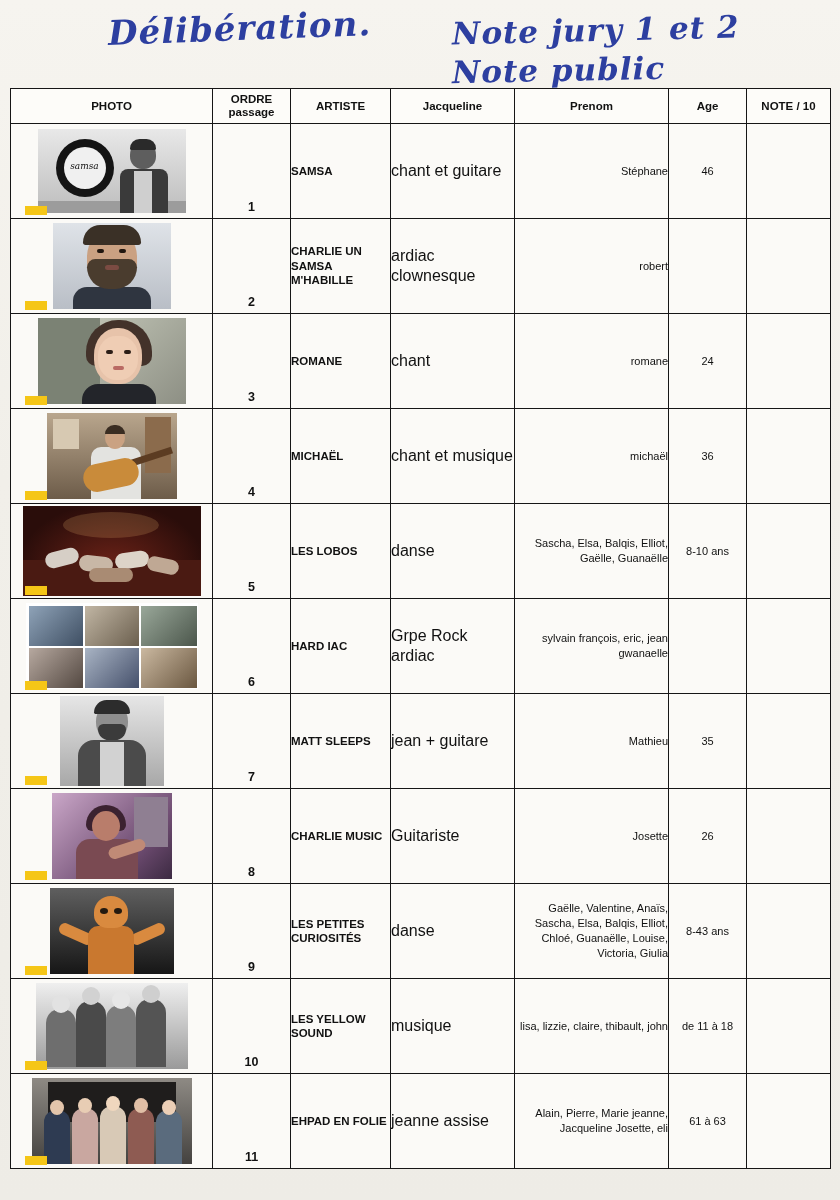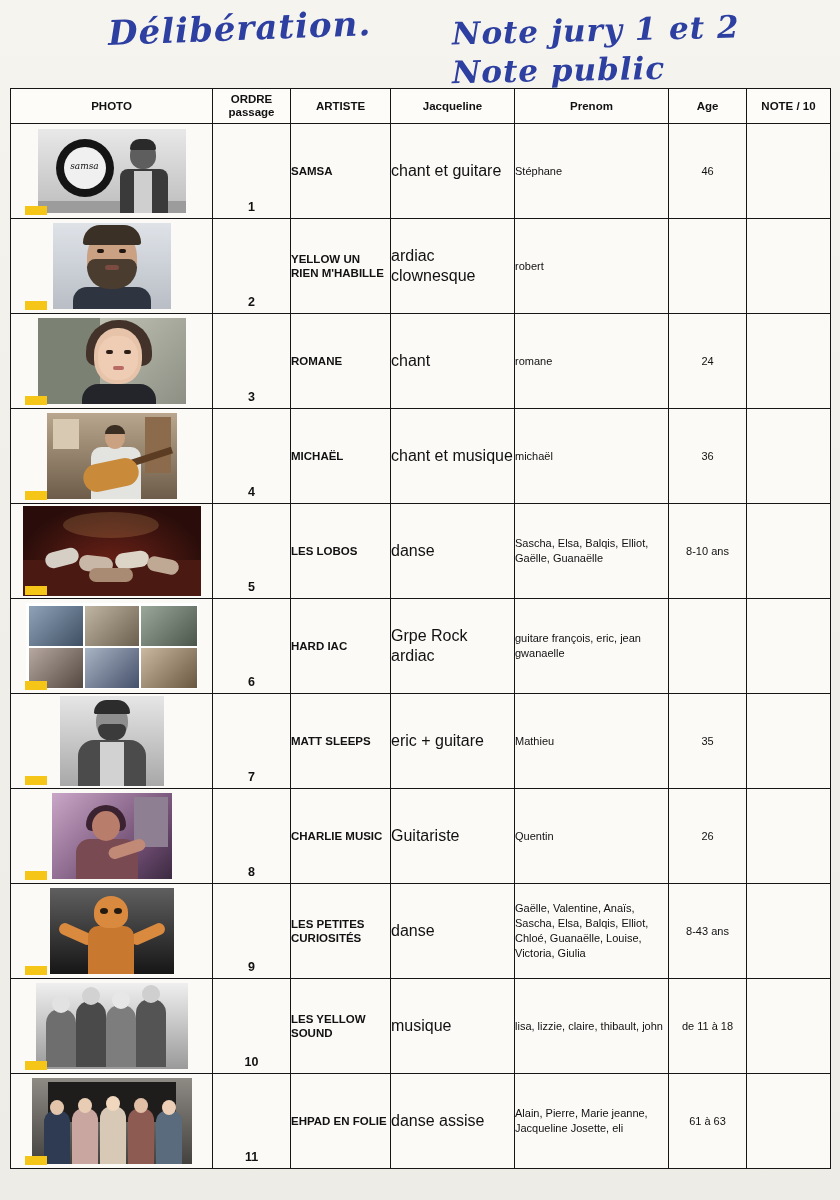--- a/index.html
+++ b/index.html
@@ -145,21 +145,21 @@
   }
   td.presta-cell {
     font-size: 16px;
     color: #111;
     padding-left: 7px;
     line-height: 1.25;
   }
   td.prenom-cell {
     font-size: 11px;
     color: #111;
-    text-align: left;
+    text-align: right;
     line-height: 1.35;
     padding: 2px 4px;
   }
   td.age-cell {
     font-size: 11px;
     color: #111;
     text-align: center;
   }
   td.note-cell {
     background: #fbfaf7;
@@ -370,21 +370,21 @@
                 <div class="eyeL"></div>
                 <div class="eyeR"></div>
                 <div class="mouth"></div>
             </div>
           </div>
           <div class="sticky"></div>
         </td>
         <td class="ordre-cell">
           <div class="ordre-num">2</div>
         </td>
-        <td class="artiste-cell">YELLOW UN RIEN M'HABILLE</td>
+        <td class="artiste-cell">CHARLIE UN SAMSA M'HABILLE</td>
         <td class="presta-cell">ardiac clownesque</td>
         <td class="prenom-cell">robert</td>
         <td class="age-cell"></td>
         <td class="note-cell"></td>
       </tr>
 
       <tr>
         <td class="photo-cell">
           <div class="photo-box">
             <div class="ph ph-romane">
@@ -475,21 +475,21 @@
                 <div class="c c6"></div>
             </div>
           </div>
           <div class="sticky"></div>
         </td>
         <td class="ordre-cell">
           <div class="ordre-num">6</div>
         </td>
         <td class="artiste-cell">HARD IAC</td>
         <td class="presta-cell">Grpe Rock ardiac</td>
-        <td class="prenom-cell">guitare françois, eric, jean gwanaelle</td>
+        <td class="prenom-cell">sylvain françois, eric, jean gwanaelle</td>
         <td class="age-cell"></td>
         <td class="note-cell"></td>
       </tr>
 
       <tr>
         <td class="photo-cell">
           <div class="photo-box">
             <div class="ph ph-matt">
               <div class="bg"></div>
                 <div class="body"></div>
@@ -498,21 +498,21 @@
                 <div class="beard"></div>
                 <div class="hair"></div>
             </div>
           </div>
           <div class="sticky"></div>
         </td>
         <td class="ordre-cell">
           <div class="ordre-num">7</div>
         </td>
         <td class="artiste-cell">MATT SLEEPS</td>
-        <td class="presta-cell">eric + guitare</td>
+        <td class="presta-cell">jean + guitare</td>
         <td class="prenom-cell">Mathieu</td>
         <td class="age-cell">35</td>
         <td class="note-cell"></td>
       </tr>
 
       <tr>
         <td class="photo-cell">
           <div class="photo-box">
             <div class="ph ph-sherley">
               <div class="bg"></div>
@@ -523,21 +523,21 @@
                 <div class="arm"></div>
             </div>
           </div>
           <div class="sticky"></div>
         </td>
         <td class="ordre-cell">
           <div class="ordre-num">8</div>
         </td>
         <td class="artiste-cell">CHARLIE MUSIC</td>
         <td class="presta-cell">Guitariste</td>
-        <td class="prenom-cell">Quentin</td>
+        <td class="prenom-cell">Josette</td>
         <td class="age-cell">26</td>
         <td class="note-cell"></td>
       </tr>
 
       <tr>
         <td class="photo-cell">
           <div class="photo-box">
             <div class="ph ph-curio">
               <div class="bg"></div>
                 <div class="armL"></div>
@@ -604,21 +604,21 @@
                 <div class="f4"></div>
                 <div class="f5"></div>
             </div>
           </div>
           <div class="sticky"></div>
         </td>
         <td class="ordre-cell">
           <div class="ordre-num">11</div>
         </td>
         <td class="artiste-cell">EHPAD EN FOLIE</td>
-        <td class="presta-cell">danse assise</td>
+        <td class="presta-cell">jeanne assise</td>
         <td class="prenom-cell">Alain, Pierre, Marie jeanne, Jacqueline Josette, eli</td>
         <td class="age-cell">61 à 63</td>
         <td class="note-cell"></td>
       </tr>
 
     </tbody>
   </table>
 </div>
 
 </body></html>

